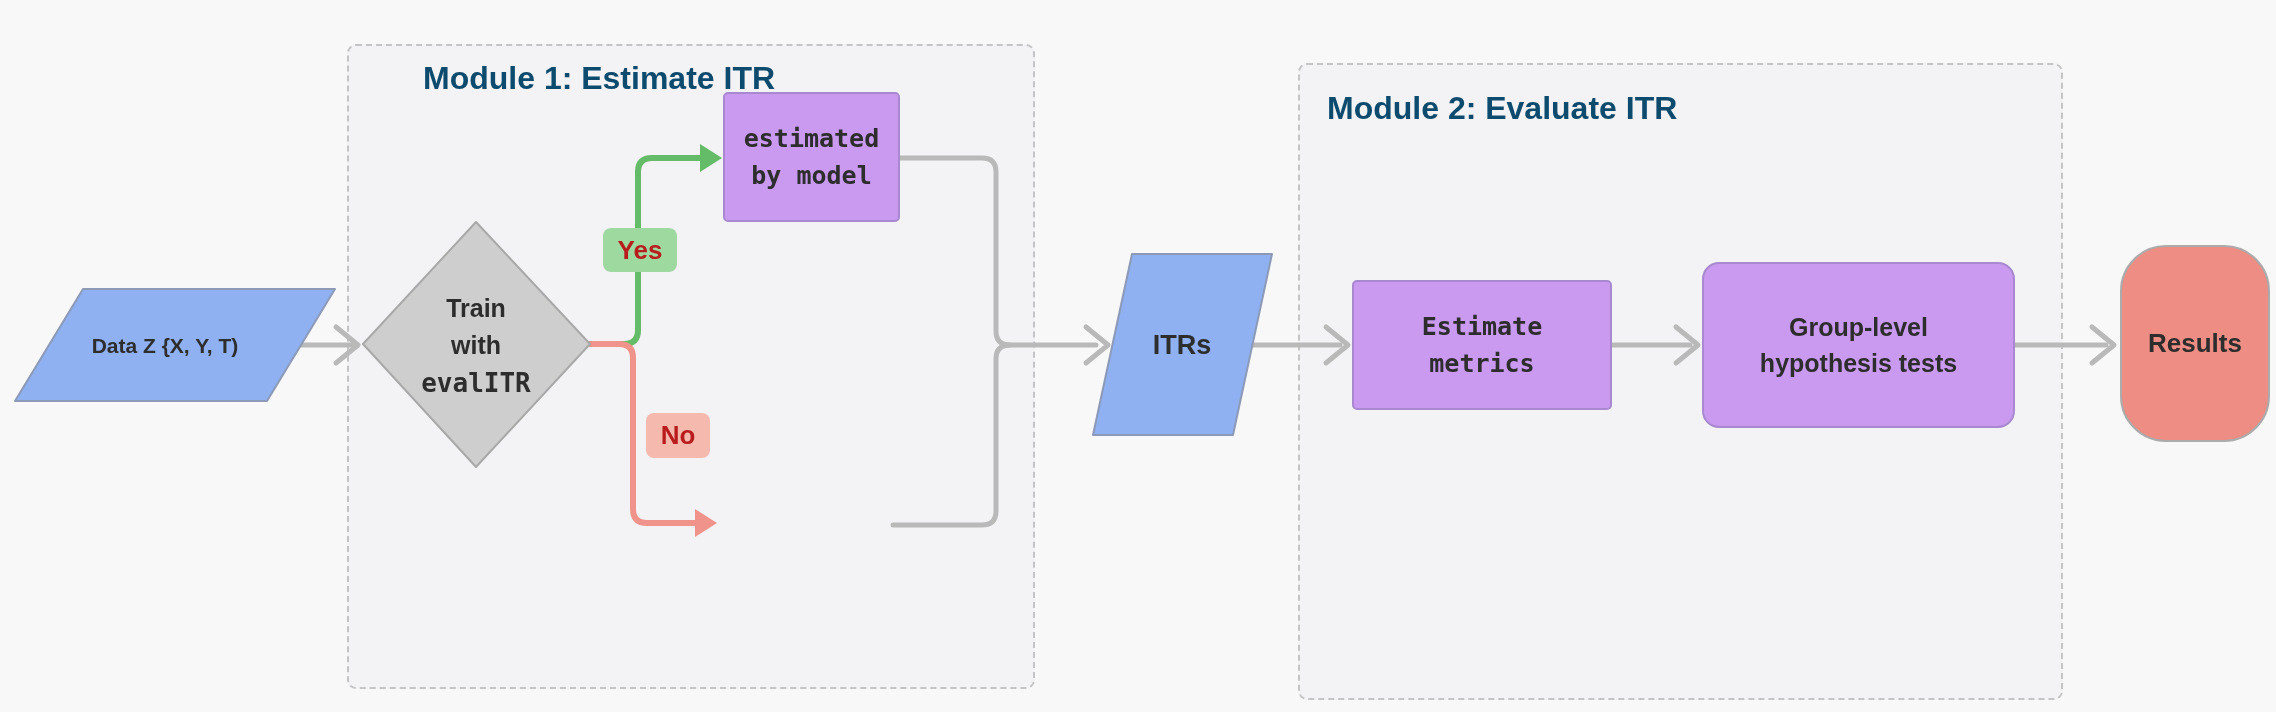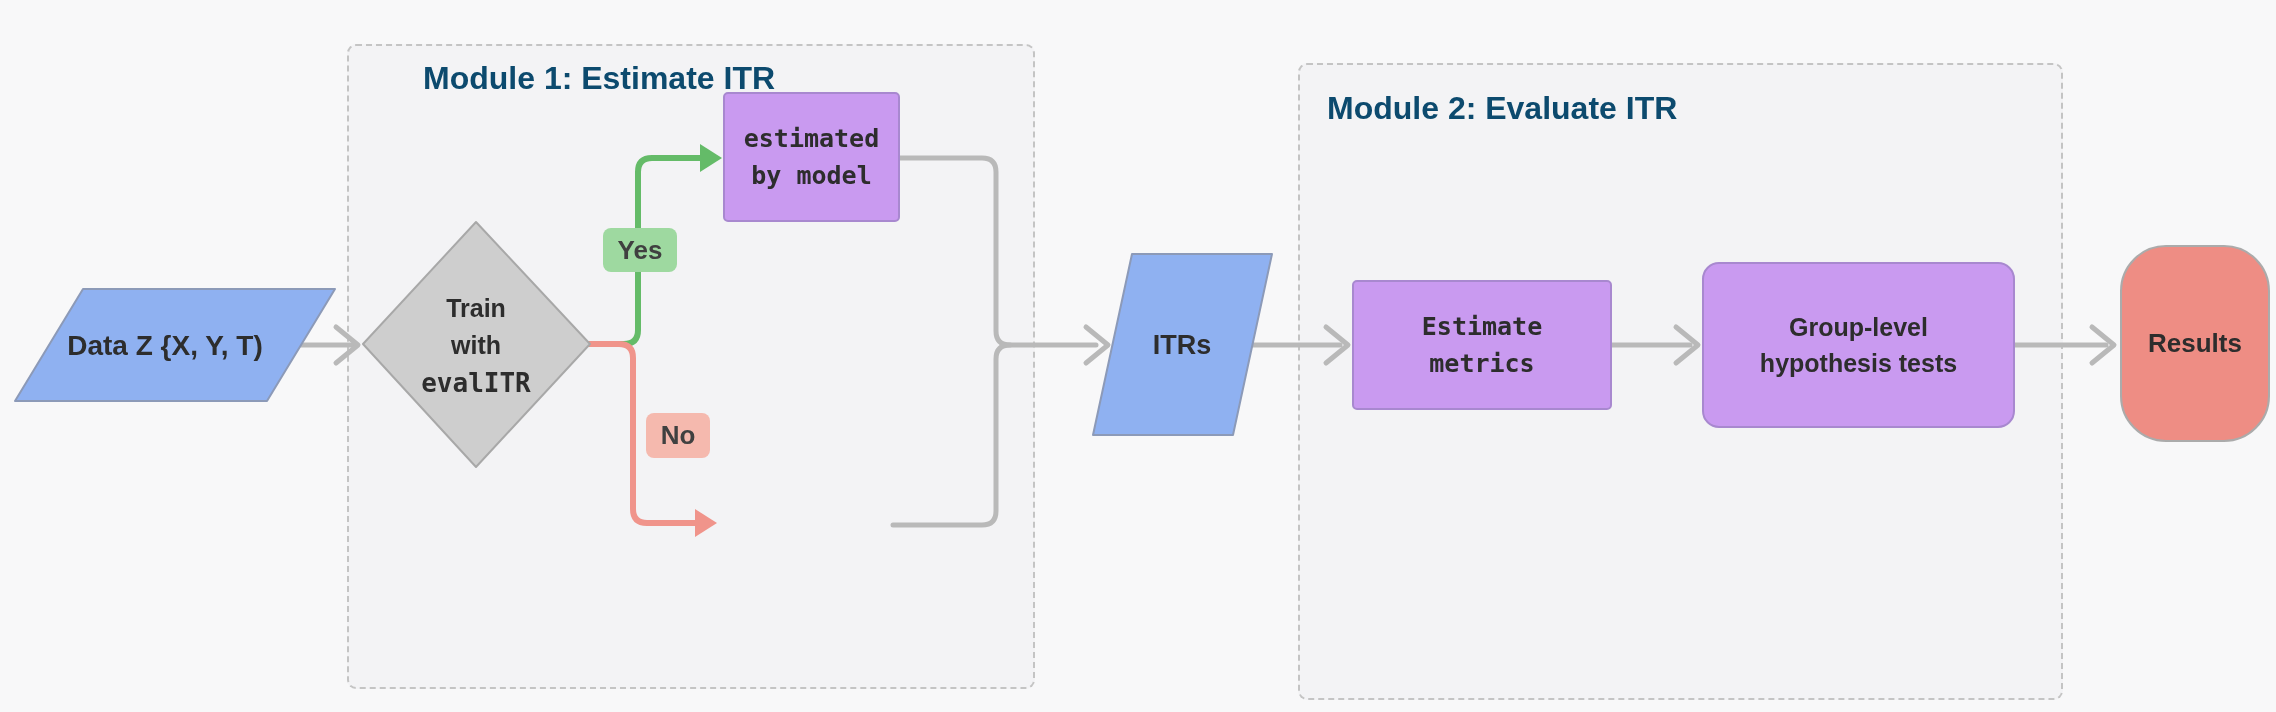--- a/index.html
+++ b/index.html
@@ -39,21 +39,21 @@
     display: flex; flex-direction: column;
     align-items: center; justify-content: center;
     text-align: center;
     color: #2d2d2d;
     box-sizing: border-box;
   }
   .node-label { font-weight: bold; }
   .sans-lines span { display: block; font-weight: bold; font-size: 25px; line-height: 36px; }
   .mono-lines span { display: block; font-family: "DejaVu Sans Mono", monospace; font-weight: bold; font-size: 25px; line-height: 37px; }
 
-  .data-label   { left: 25px;  top: 326px; width: 280px; height: 40px; font-size: 28px; }
+  .data-label   { left: 25px;  top: 326px; width: 280px; height: 40px; font-size: 21px; }
   .diamond-label{ left: 386px; top: 288px; width: 180px; height: 115px; }
   .diamond-label .l1, .diamond-label .l2 { display:block; font-weight: bold; font-size: 25px; line-height: 37px; }
   .diamond-label .l3 { display:block; font-family: "DejaVu Sans Mono", monospace; font-weight: bold; font-size: 26px; line-height: 38px; }
   .itrs-label   { left: 1112px; top: 327px; width: 140px; height: 36px; font-size: 27px; text-align: center; }
 
   .rect-node {
     background: #c99af0;
     border: 2px solid #a888cf;
     border-radius: 5px;
   }
@@ -65,21 +65,21 @@
     left: 2120px; top: 245px; width: 150px; height: 197px;
     background: #ee8d84;
     border: 2px solid #ababab;
     border-radius: 46px;
     font-weight: bold; font-size: 26px;
   }
 
   .badge {
     border-radius: 8px;
     font-weight: bold; font-size: 26px;
-    color: #404040;
+    color: #b91c1c;
   }
   .yes-badge { left: 603px; top: 228px; width: 74px; height: 44px; background: #9ed9a0; }
   .no-badge  { left: 605px; top: 413px; width: 64px; height: 45px; background: #f5b9ae; margin-left: 41px; }
 </style>
 </head>
 <body>
 
 <div class="canvas">
 
   <div class="module module1"></div>

